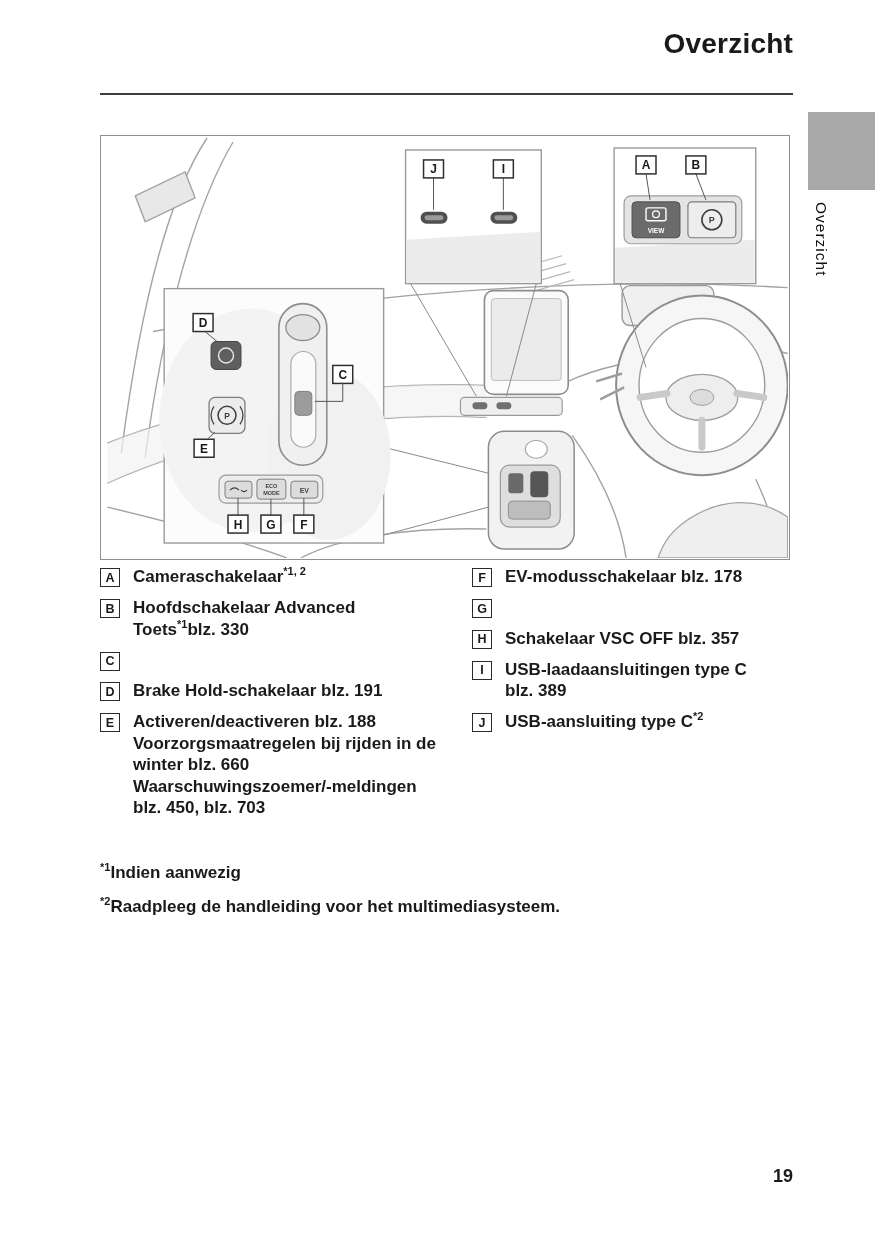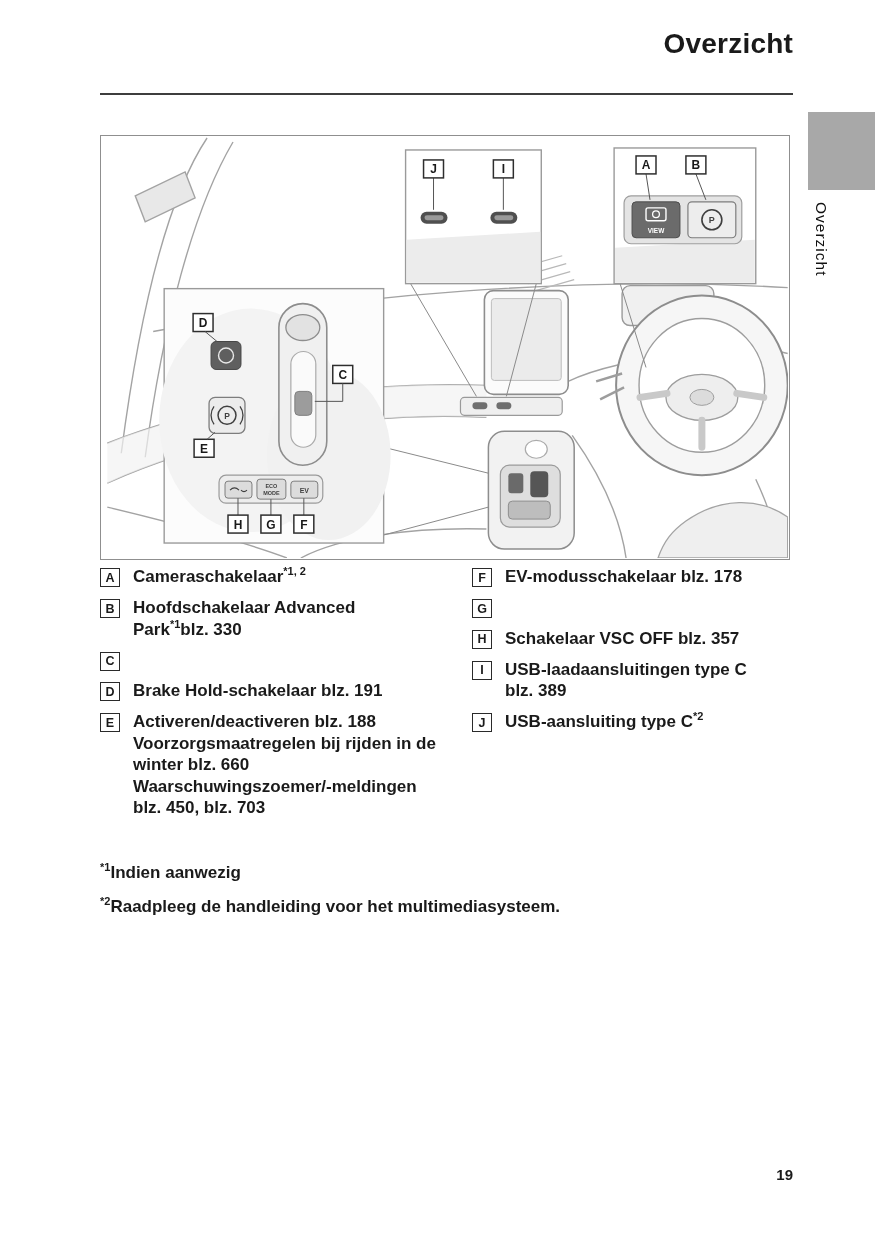--- a/index.html
+++ b/index.html
@@ -36,21 +36,21 @@
     border:1.6px solid #2a2a2a; background:#fff;
     display:flex; align-items:center; justify-content:center;
     font-size:12.5px; font-weight:700;
   }
   .txt { font-size:17px; line-height:21.5px;font-weight:bold; }
   .txt sup, .footnote sup { font-size:11px; line-height:0; }
 
   .footnotes { position:absolute; top:862px; left:100px; width:600px;font-weight:bold; }
   .footnote { font-size:17px; line-height:21px; margin-bottom:13px; }
 
-  .page-number { position:absolute; top:1166px; right:82px; font-size:15px; font-weight:700; }
+  .page-number { position:absolute; top:1166px; right:82px; font-size:18px; font-weight:700; }
 </style>
 </head>
 <body>
 
 <div class="page">
 
   <h1 class="title">Overzicht</h1>
   <div class="rule"></div>
 
   <div class="side-tab"></div>
@@ -240,21 +240,21 @@
 
   <div class="legend-col legend-left">
     <div class="legend-item">
       <span class="key">A</span>
       <div class="txt"><span>Cameraschakelaar</span><sup>*1, 2</sup></div>
     </div>
     <div class="legend-item">
       <span class="key">B</span>
       <div class="txt">
         <div>Hoofdschakelaar Advanced</div>
-        <div><span>Park</span><sup>*1</sup><span>blz. 330</span></div>
+        <div><span>Toets</span><sup>*1</sup><span>blz. 330</span></div>
       </div>
     </div>
     <div class="legend-item">
       <span class="key">C</span>
     </div>
     <div class="legend-item">
       <span class="key">D</span>
       <div class="txt">Brake Hold-schakelaar blz. 191</div>
     </div>
     <div class="legend-item">

